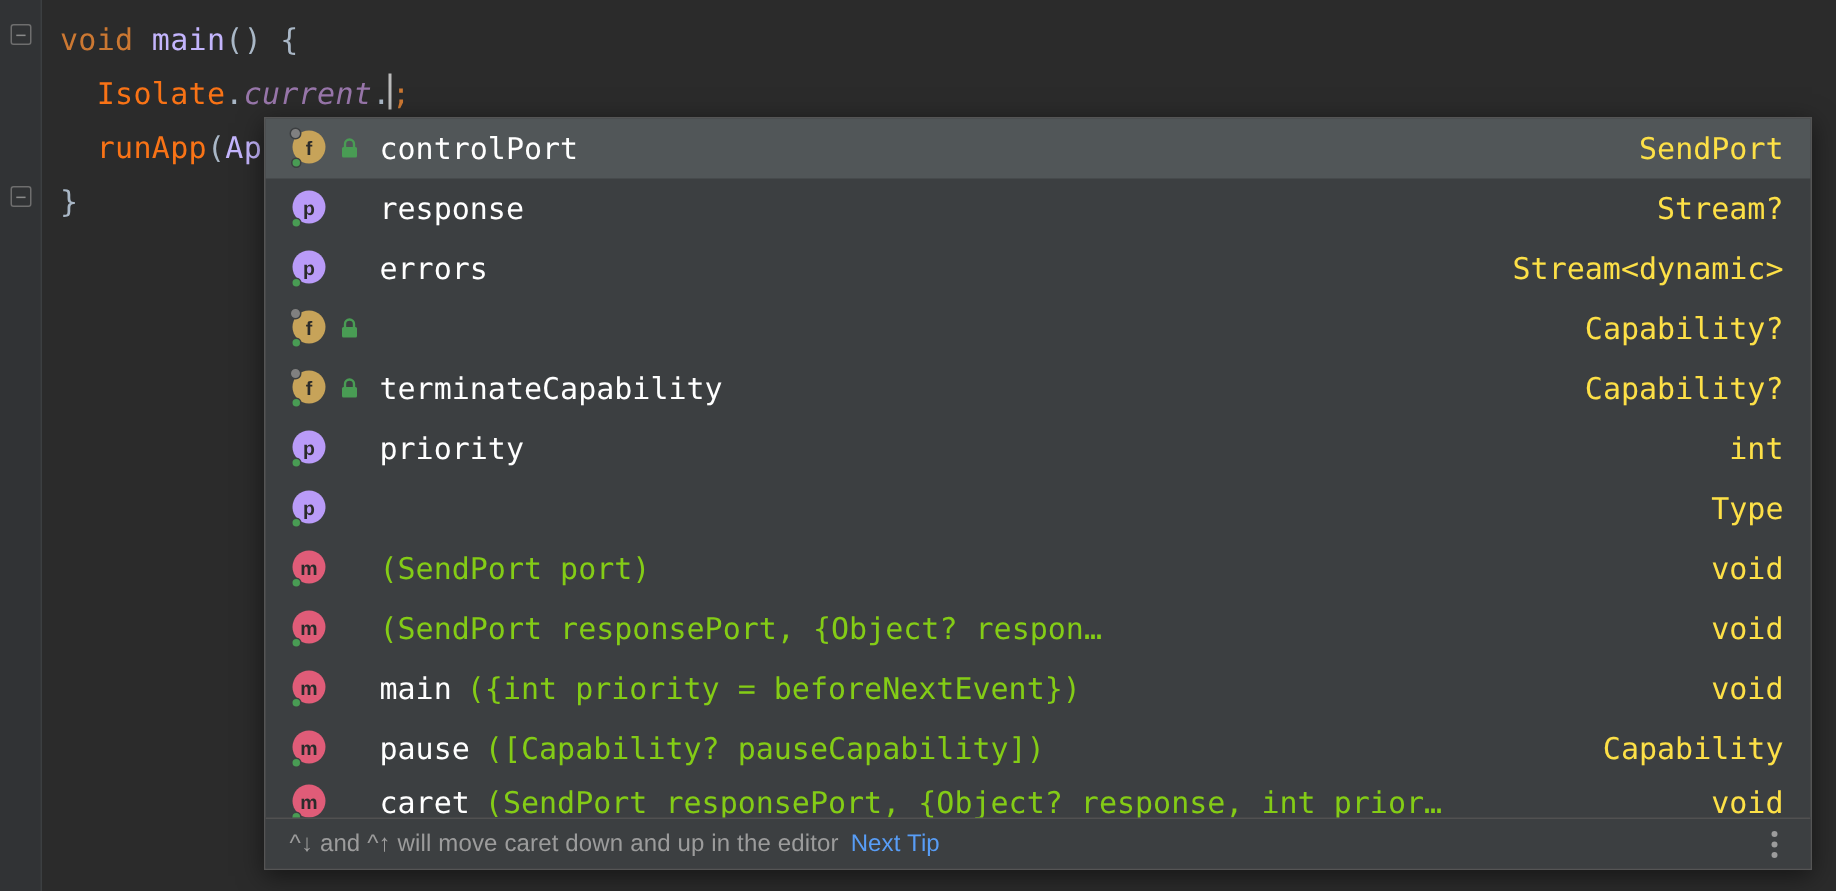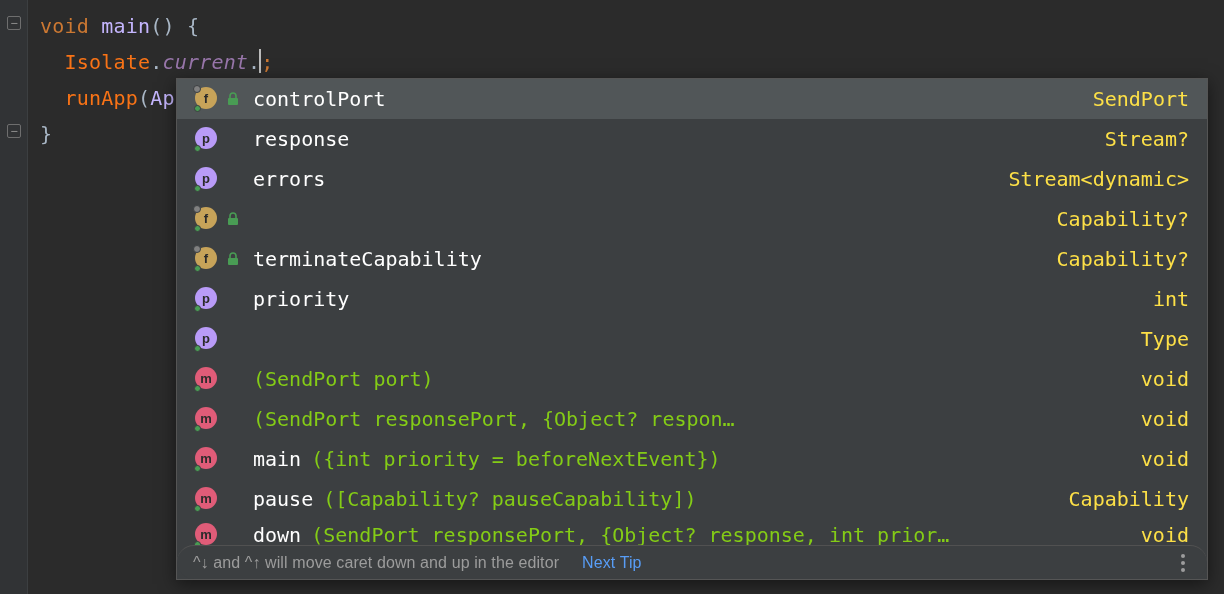--- a/index.html
+++ b/index.html
@@ -77,23 +77,23 @@
   .lock svg{display:block}
   .iname{color:#ffffff}
   .iparams{color:#84cc16}
   .spacer{flex:1}
   .rtype{color:#fde047;white-space:nowrap;padding-left:18px}
 
   .footer{
     display:flex;align-items:center;height:34px;
     background:#3c3f41;border-top:1px solid #515151;
     font-family:Helvetica,Arial,sans-serif;font-size:16px;
-    color:#9c9c9c;padding:0 12px 0 16px;letter-spacing:.1px;border-radius:17px;
-  }
-  .footer .link{color:#589df6;margin-left:23px}
+    color:#9c9c9c;padding:0 12px 0 16px;letter-spacing:.1px;
+  }
+  .footer .link{color:#589df6;margin-left:8px}
   .footer .more{
     margin-left:auto;width:24px;display:flex;flex-direction:column;
     align-items:center;gap:3px;padding:4px 0;
   }
   .footer .more span{
     width:4px;height:4px;border-radius:50%;background:#9c9c9c;
   }
 </style>
 </head>
 <body>
@@ -237,21 +237,21 @@
         <span class="iparams">([Capability? pauseCapability])</span>
         <div class="spacer"></div>
         <span class="rtype">Capability</span>
       </div>
       <div class="item" style="height: 26px; overflow: hidden; align-items: flex-start; padding-top: 4px;">
         <div class="iconwrap">
           <div class="badge m">m</div>
           <div class="dot"></div>
         </div>
         <div style="width: 14px; flex: 0 0 auto;"></div>
-        <span class="iname">down</span>
+        <span class="iname">caret</span>
         <span class="iparams">(SendPort responsePort, {Object? response, int prior…</span>
         <div class="spacer"></div>
         <span class="rtype">void</span>
       </div>
     </div>
   <div class="footer">
     <span>^↓ and ^↑ will move caret down and up in the editor</span>
     <span class="link">Next Tip</span>
     <div class="more">
         <span></span>

